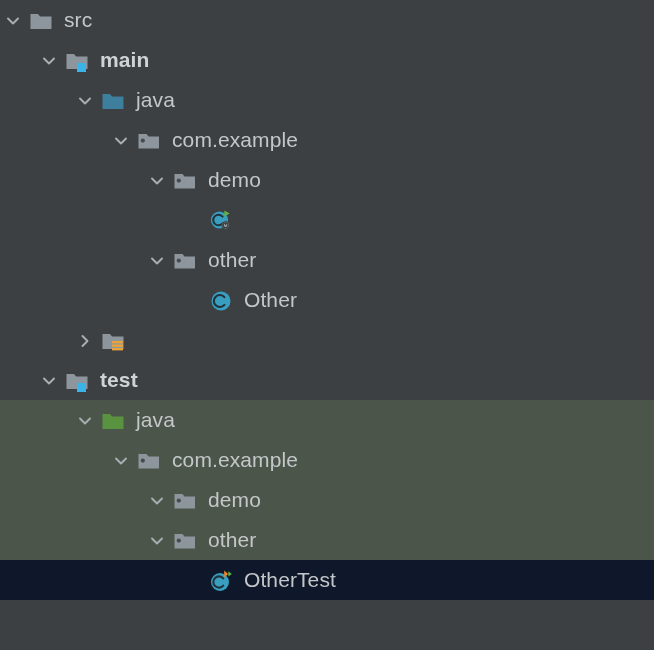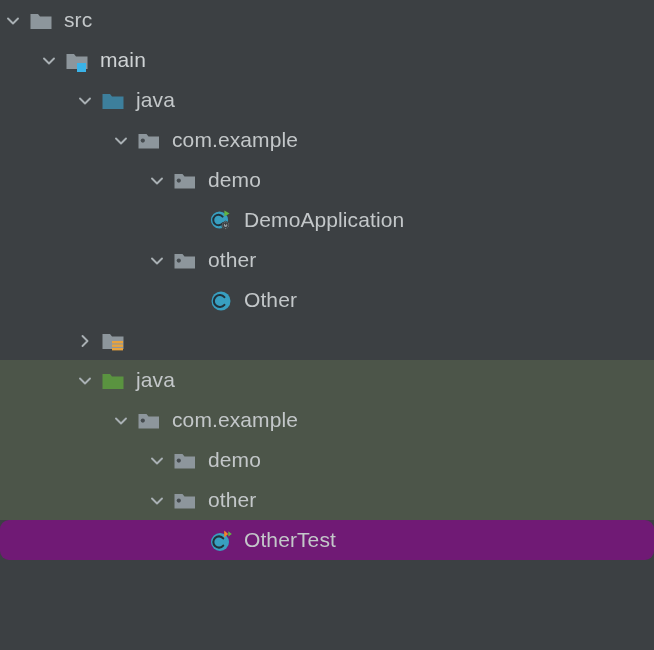--- a/index.html
+++ b/index.html
@@ -20,21 +20,21 @@
     background: #3c4043;
   }
   .row {
     position: relative;
     height: 40px;
     display: flex;
     box-sizing: border-box;
     white-space: nowrap;
   }
   .row.tint   { background: #4c5549; }
-  .row.select { background: #701a75; border-radius: 9px; }
+  .row.select { background: #0f172a; }
 
   .twisty {
     width: 26px;
     height: 40px;
     flex: 0 0 26px;
     position: relative;
   }
   .twisty svg { position: absolute; left: 4px; top: 12px; }
 
   .icon {
@@ -45,21 +45,21 @@
   }
   .icon svg { position: absolute; left: 3px; top: 9px; }
 
   .label {
     font-size: 21px;
     color: #c3c7c9;
     letter-spacing: 0.1px;
     padding-left: 6px;
     line-height: 40px;
   }
-  .label.bold { font-weight: normal; color: #cfd3d5; }
+  .label.bold { font-weight: bold; color: #cfd3d5; }
 </style>
 </head>
 <body>
 
 <div id="tree">
     <div class="row">
       <div style="flex: 0 0 0px; height: 40px;"></div>
       <div class="twisty">
         <svg width="18" height="18" viewBox="0 0 18 18">
           <path d="M4 6.5 L9 11.5 L14 6.5" fill="none" stroke="#a9b0b4" stroke-width="1.9" stroke-linecap="round" stroke-linejoin="round"></path>
@@ -137,21 +137,20 @@
       <div class="icon">
         <svg width="24" height="24" viewBox="0 0 24 24">
           <circle cx="10.5" cy="11" r="8.6" fill="#389fc0"></circle>
           <path d="M13.6 7.6 A5.3 5.3 0 1 0 13.6 14.4" fill="none" stroke="#22313a" stroke-width="2" stroke-linecap="round"></path>
           <path d="M15.4 1.4 L15.4 7.6 L20.6 4.5 Z" fill="#62b543"></path>
           <path d="M16.6 12.2 L20.1 14.2 L20.1 18.2 L16.6 20.2 L13.1 18.2 L13.1 14.2 Z" fill="#9aa3a8" stroke="#3c4043" stroke-width="1"></path>
           <circle cx="16.6" cy="16.2" r="2.4" fill="none" stroke="#3c4043" stroke-width="1.3"></circle>
           <rect x="16" y="13.4" width="1.3" height="2.8" fill="#3c4043"></rect>
         </svg>
       </div>
-      <div class="label">DemoApplication</div>
     </div>
     <div class="row">
       <div style="flex: 0 0 144px; height: 40px;"></div>
       <div class="twisty">
         <svg width="18" height="18" viewBox="0 0 18 18">
           <path d="M4 6.5 L9 11.5 L14 6.5" fill="none" stroke="#a9b0b4" stroke-width="1.9" stroke-linecap="round" stroke-linejoin="round"></path>
         </svg>
       </div>
       <div class="icon">
         <svg width="24" height="24" viewBox="0 0 24 24">
@@ -180,20 +179,35 @@
         </svg>
       </div>
       <div class="icon">
         <svg width="24" height="24" viewBox="0 0 24 24">
           <path d="M1.5 5 h7.5 l2 2.5 h11.5 V20 H1.5 Z" fill="#8d969c"></path>
           <rect x="11" y="12" width="11" height="2.4" fill="#e8a33d"></rect>
           <rect x="11" y="15.5" width="11" height="2.4" fill="#e8a33d"></rect>
           <rect x="11" y="19" width="11" height="2.4" fill="#e8a33d"></rect>
         </svg>
       </div>
+    </div>
+    <div class="row">
+      <div style="flex: 0 0 36px; height: 40px;"></div>
+      <div class="twisty">
+        <svg width="18" height="18" viewBox="0 0 18 18">
+          <path d="M4 6.5 L9 11.5 L14 6.5" fill="none" stroke="#a9b0b4" stroke-width="1.9" stroke-linecap="round" stroke-linejoin="round"></path>
+        </svg>
+      </div>
+      <div class="icon">
+        <svg width="24" height="24" viewBox="0 0 24 24">
+          <path d="M1.5 5 h7.5 l2 2.5 h11.5 V20 H1.5 Z" fill="#8d969c"></path>
+          <rect x="12" y="14" width="9" height="9" fill="#3ab3e8"></rect>
+        </svg>
+      </div>
+      <div class="label bold">test</div>
     </div>
     <div class="row tint">
       <div style="flex: 0 0 72px; height: 40px;"></div>
       <div class="twisty">
         <svg width="18" height="18" viewBox="0 0 18 18">
           <path d="M4 6.5 L9 11.5 L14 6.5" fill="none" stroke="#a9b0b4" stroke-width="1.9" stroke-linecap="round" stroke-linejoin="round"></path>
         </svg>
       </div>
       <div class="icon">
         <svg width="24" height="24" viewBox="0 0 24 24">

